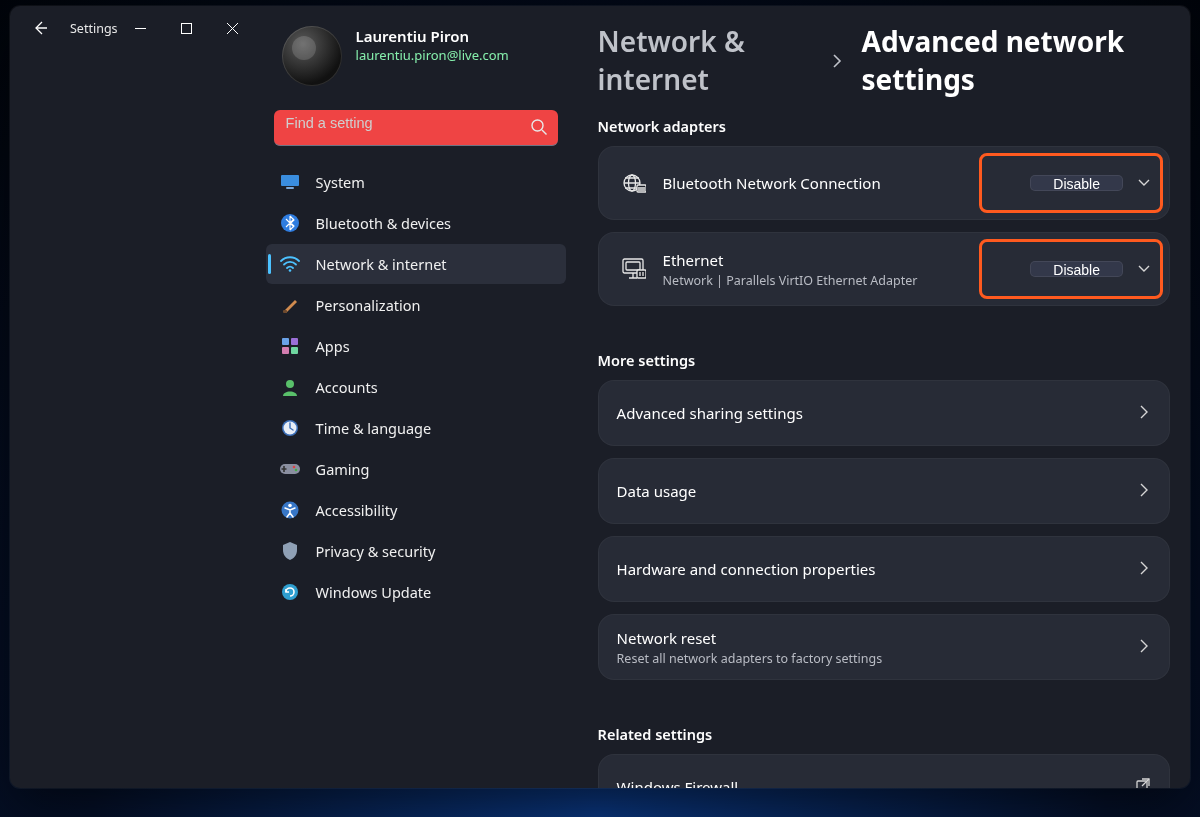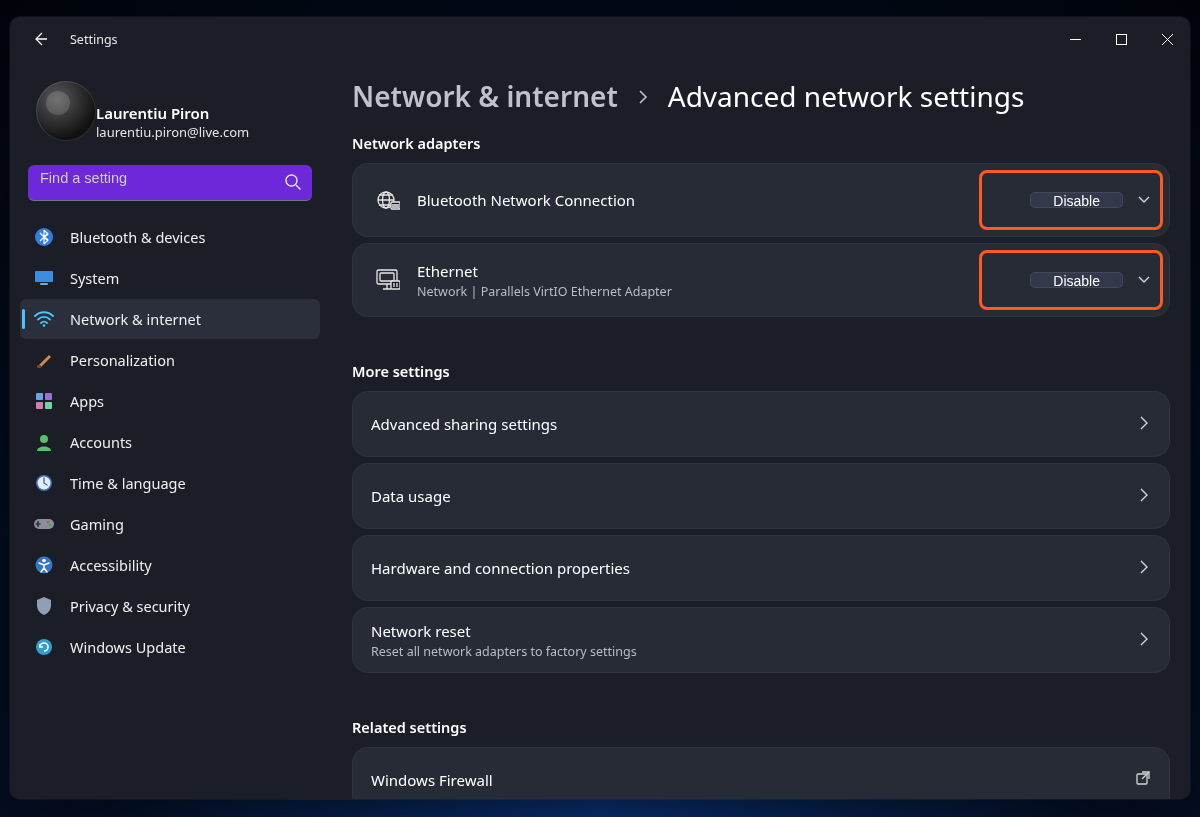--- a/index.html
+++ b/index.html
@@ -1,70 +1,70 @@
 <!DOCTYPE html>
 <html><head>
 <meta charset="utf-8">
 <style>
   * { box-sizing: border-box; margin: 0; padding: 0; }
   html, body { width: 1200px; height: 817px; overflow: hidden; font-family: "Segoe UI", system-ui, sans-serif; background: radial-gradient(circle at 50% 100%, #0b3b8a 0%, #05112b 50%, #01040a 100%); }
   .window {
-    position: absolute; left: 10px; top: 17px; width: 1180px; height: 782px;
+    position: absolute; left: 10px; top: 6px; width: 1180px; height: 782px;
     background: #1b1e27; border-radius: 10px; color: #ffffff;
     box-shadow: 0 0 0 1px rgba(255,255,255,0.05), 0 20px 60px rgba(0,0,0,0.6);
-    display: flex; flex-direction: column; overflow: hidden;
+    display: flex; flex-direction: row; overflow: hidden;
   }
   .titlebar {
     height: 44px; display: flex; align-items: center; justify-content: space-between;
     padding: 0 0 0 4px;
   }
   .titlebar-left { display: flex; align-items: center; gap: 8px; padding-left: 6px;}
   .back-btn { width: 40px; height: 40px; display:flex; align-items:center; justify-content:center; border-radius:4px; color:#fff;}
   .app-title { font-size: 12.5px; color: #e8e8e8; margin-left: 2px;}
   .win-controls { display:flex; }
   .win-btn { width: 46px; height: 32px; display:flex; align-items:center; justify-content:center; color:#fff; }
   .body { flex:1; display:flex; overflow:hidden;}
   
   .sidebar { width: 320px; padding: 6px 8px 0 8px; display:flex; flex-direction:column; gap:4px;}
-  .profile { display:flex; align-items:flex-end; gap:0; padding: 14px 10px 16px 18px;}
+  .profile { display:flex; align-items:flex-start; gap:14px; padding: 14px 10px 16px 18px;}
   .avatar { width:60px; height:60px; border-radius:50%; background: radial-gradient(circle at 35% 30%, #5a5a5a, #111 70%); box-shadow: inset 0 0 0 1px rgba(255,255,255,0.12); position:relative; overflow:hidden;}
   .avatar::after{ content:""; position:absolute; left:10px; top:10px; width:24px; height:24px; border-radius:50%; background: rgba(255,255,255,0.15);}
   .profile-name { font-size:15px; font-weight:600;}
-  .profile-email { font-size:13px; color:#e5e5e5;}
+  .profile-email { font-size:13px; color:#86efac;}
   .search-wrap { margin: 4px 10px 10px 10px; position:relative;}
   .search {
-    width:100%; height:36px; border-radius:6px; background:#6d28d9; border:none;
+    width:100%; height:36px; border-radius:6px; background:#ef4444; border:none;
     color:#fff; padding:0 38px 9px 12px; font-size:14.5px;
     border-bottom: 1.5px solid #6e7585;
   }
   .search::placeholder{ color:#cfcfcf;}
   .search-icon { position:absolute; right:10px; top:8px; color:#e8e8e8;}
   .nav { display:flex; flex-direction:column; gap:1px; margin: 2px 2px 0 2px;}
   .nav-item {
     display:flex; align-items:center; gap:16px; height:40px; padding:0 12px 0 14px;
     border-radius:6px; font-size:14.5px; color:#f0f0f0; position:relative;
   }
   .nav-item.active { background:#2b2f3b;}
   .nav-item.active::before{
     content:""; position:absolute; left:2px; top:10px; bottom:10px; width:3px; border-radius:3px; background:#4cc2ff;
   }
   .nav-icon { width:20px; height:20px; display:flex; align-items:center; justify-content:center; font-size:15px;}
   
   .content { flex:1; padding: 8px 20px 0 22px; overflow-y:auto;}
   .breadcrumb { display:flex; align-items:center; gap:18px; margin: 8px 0 18px 0;}
   .crumb-parent { font-size:28px; font-weight:600; color:#bfc2c9;}
   .crumb-sep { color:#bfc2c9; font-size:20px;}
-  .crumb-current { font-size:28px; font-weight:400; color:#ffffff;}
+  .crumb-current { font-size:28px; font-weight:700; color:#ffffff;}
   .section-label { font-size:14.5px; font-weight:600; margin: 14px 0 10px 0; color:#fdfdfd;}
   .card {
     background:#272b36; border:1px solid rgba(255,255,255,0.04); border-radius:16px;
     display:flex; align-items:center; padding:0 18px; min-height:66px; margin-bottom:4px;
     position:relative;
   }
-  .card + .card { margin-top:6px;}
+  .card + .card { margin-top:12px;}
   .card.tall { min-height:74px;}
   .card-icon { width:34px; display:flex; justify-content:center; color:#e8e8e8; margin-right:12px;}
   .card-text { flex:1;}
   .card-title { font-size:15px; color:#ffffff;}
   .card-sub { font-size:12.5px; color:#b9bcc4; margin-top:2px;}
   .card-right { display:flex; align-items:center; gap:14px;}
   .disable-btn {
     background:#33384a; border:1px solid rgba(255,255,255,0.08); color:#fff;
     height:16px; padding:0 22px; border-radius:5px; font-size:14px;
   }
@@ -129,35 +129,35 @@
         <span class="search-icon">
           <svg width="18" height="18" viewBox="0 0 18 18" fill="none" stroke="currentColor" stroke-width="1.4">
               <circle cx="7.5" cy="7.5" r="5.5"></circle>
               <path d="M12 12 L16.5 16.5"></path>
             </svg>
         </span>
       </div>
       <div class="nav">
         <div class="nav-item">
           <span class="nav-icon">
-            <svg width="18" height="18" viewBox="0 0 18 18">
-                <circle cx="9" cy="9" r="9" fill="#2f7de0"></circle>
-                <path d="M9 2 L13 6 L9 10 L9 2 M9 16 L13 12 L9 8 L9 16 M5 5 L13 13 M5 13 L13 5" stroke="#fff" stroke-width="1.1" fill="none"></path>
-              </svg>
-          </span>
-          <span>Bluetooth &amp; devices</span>
-        </div>
-        <div class="nav-item">
-          <span class="nav-icon">
             <svg width="20" height="16" viewBox="0 0 20 16">
                 <rect x="1" y="1" width="18" height="11" rx="1" fill="#3a8dde"></rect>
                 <rect x="6" y="13" width="8" height="2" rx="1" fill="#7aa7d8"></rect>
               </svg>
           </span>
           <span>System</span>
+        </div>
+        <div class="nav-item">
+          <span class="nav-icon">
+            <svg width="18" height="18" viewBox="0 0 18 18">
+                <circle cx="9" cy="9" r="9" fill="#2f7de0"></circle>
+                <path d="M9 2 L13 6 L9 10 L9 2 M9 16 L13 12 L9 8 L9 16 M5 5 L13 13 M5 13 L13 5" stroke="#fff" stroke-width="1.1" fill="none"></path>
+              </svg>
+          </span>
+          <span>Bluetooth &amp; devices</span>
         </div>
         <div class="nav-item active">
           <span class="nav-icon">
             <svg width="20" height="16" viewBox="0 0 20 16" fill="none" stroke="#4cc2ff" stroke-width="1.8" stroke-linecap="round">
                 <path d="M1 5 C6 0 14 0 19 5"></path>
                 <path d="M4 8.5 C7.5 5 12.5 5 16 8.5"></path>
                 <path d="M7 12 C8.8 10.2 11.2 10.2 13 12"></path>
                 <circle cx="10" cy="14.5" r="1.3" fill="#4cc2ff" stroke="none"></circle>
               </svg>
           </span>

